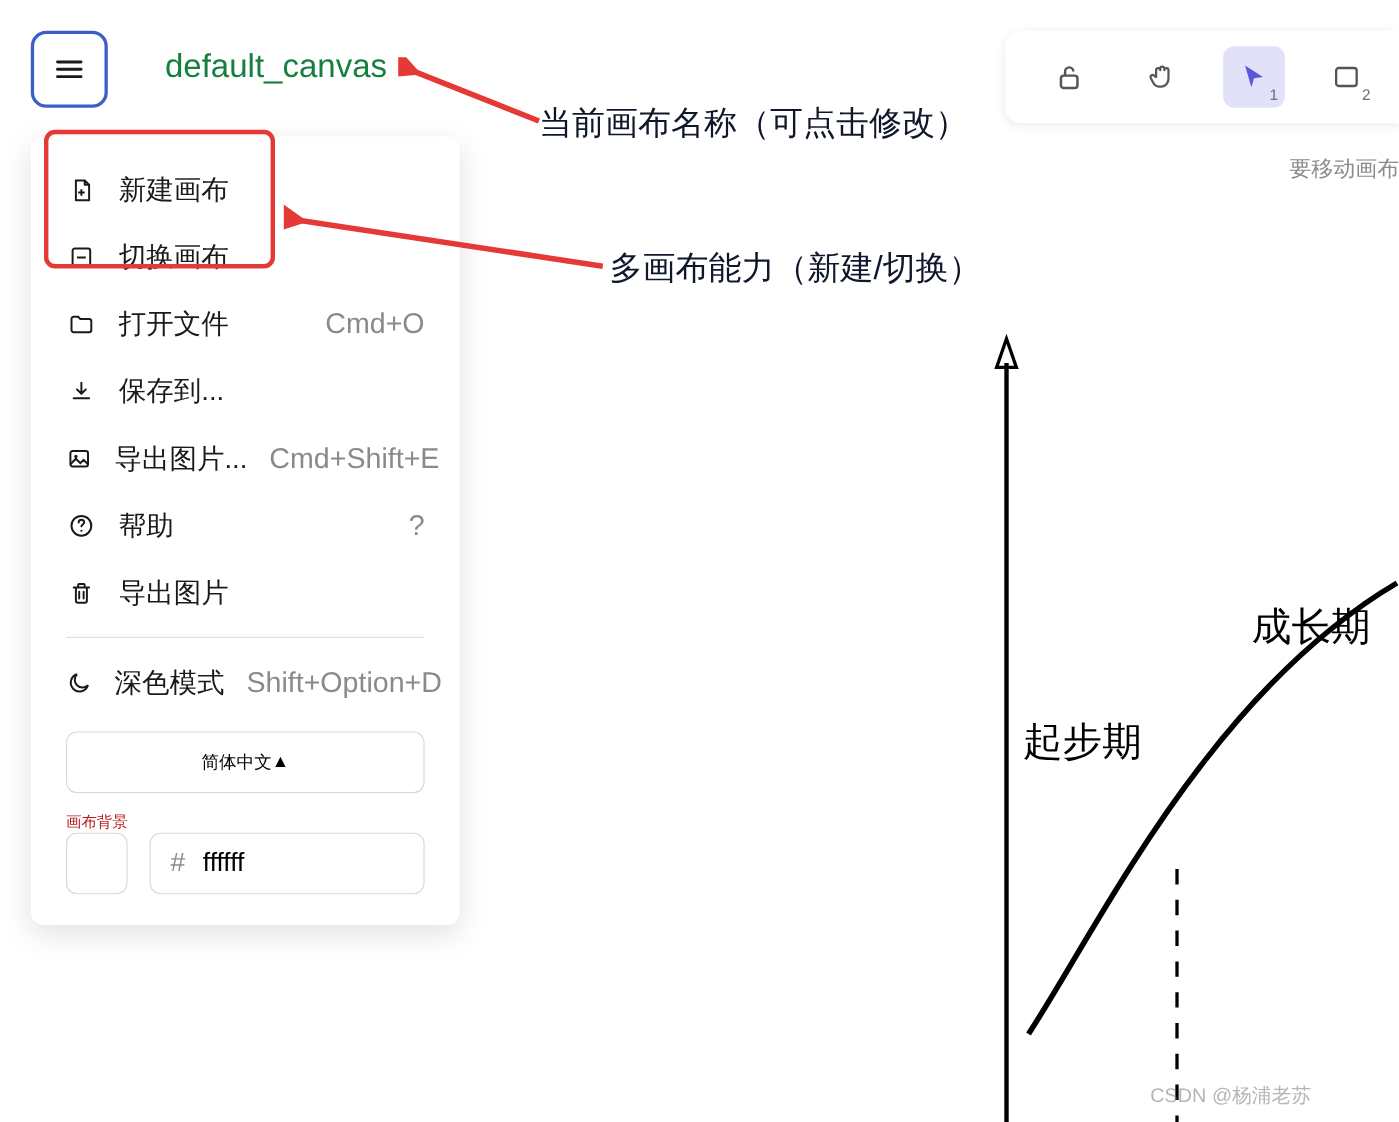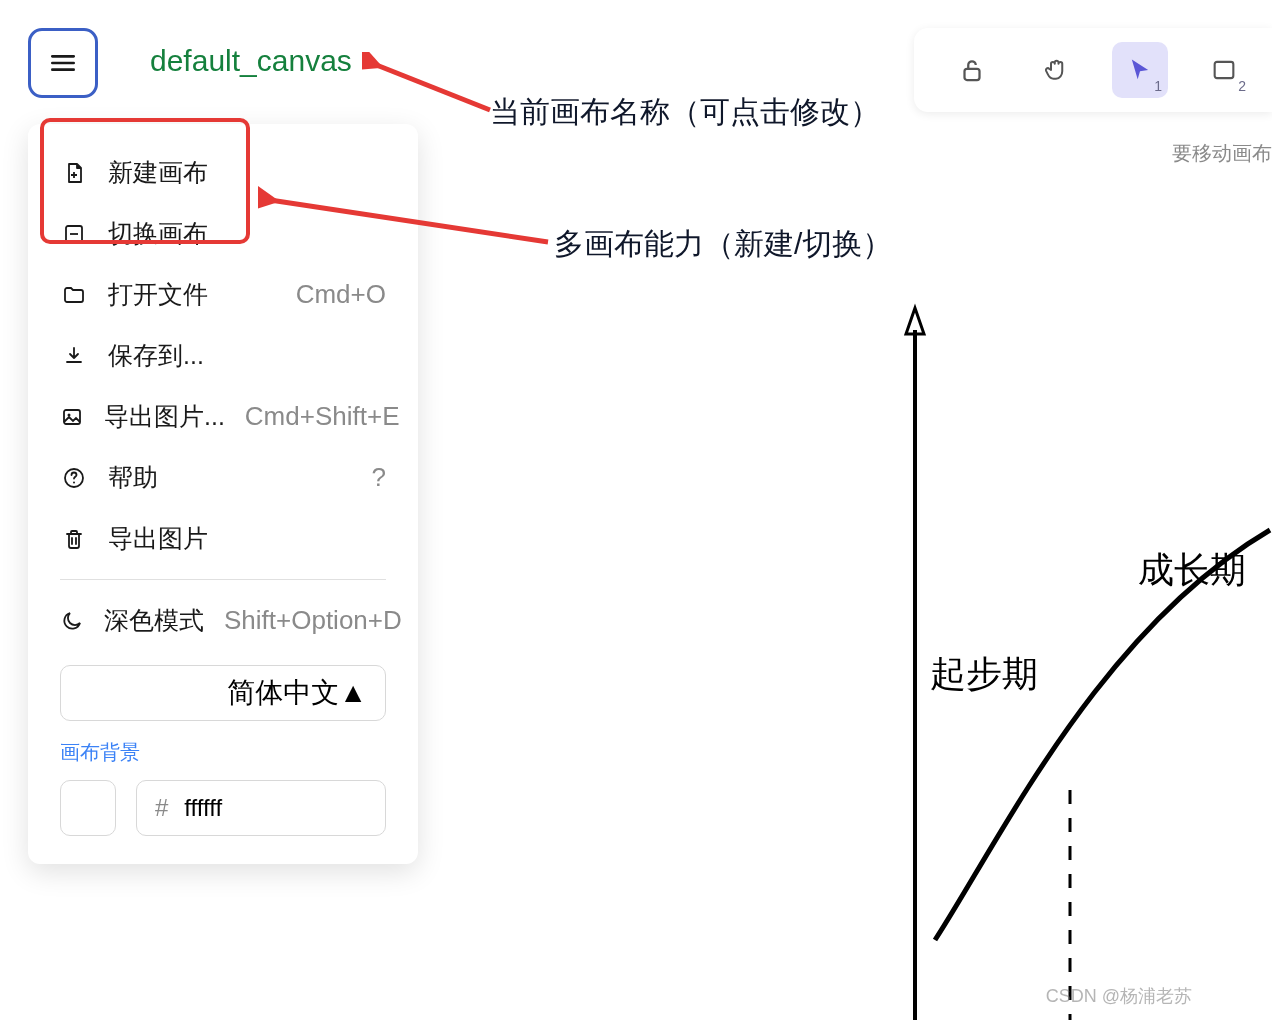--- a/index.html
+++ b/index.html
@@ -107,29 +107,29 @@
       border-radius: 10px;
       pointer-events: none;
     }
     .lang-select {
       margin: 14px 32px 0 32px;
       height: 56px;
       border: 1.5px solid #d8d8d8;
       border-radius: 10px;
       display: flex;
       align-items: center;
-      justify-content: flex-end;
+      justify-content: center;
       padding: 0 18px;
-      font-size: 28px;
+      font-size: 16px;
       cursor: pointer;
     }
     .bg-section {
       padding: 18px 32px 10px 32px;
     }
-    .bg-label { font-size: 20px; color: #3b82f6; margin-bottom: 14px; }
+    .bg-label { font-size: 14px; color: #b91c1c; }
     .bg-row { display: flex; gap: 20px; }
     .color-swatch {
       width: 56px;
       height: 56px;
       border: 1.5px solid #d8d8d8;
       border-radius: 10px;
       background: #fff;
       cursor: pointer;
     }
     .color-input {

